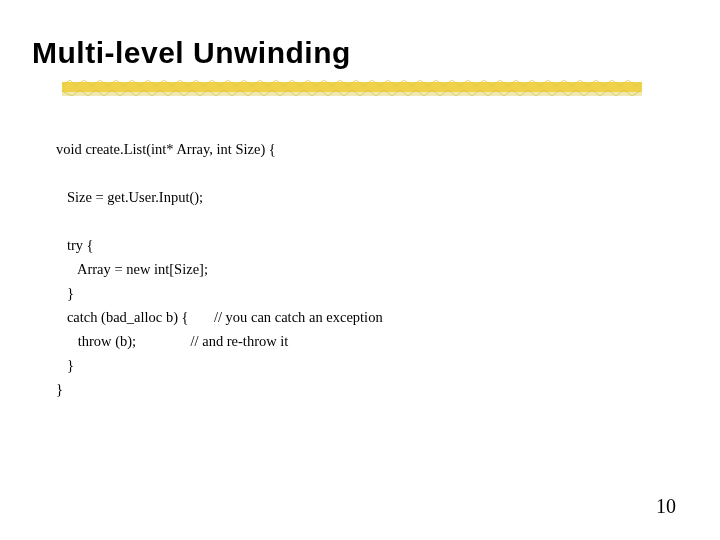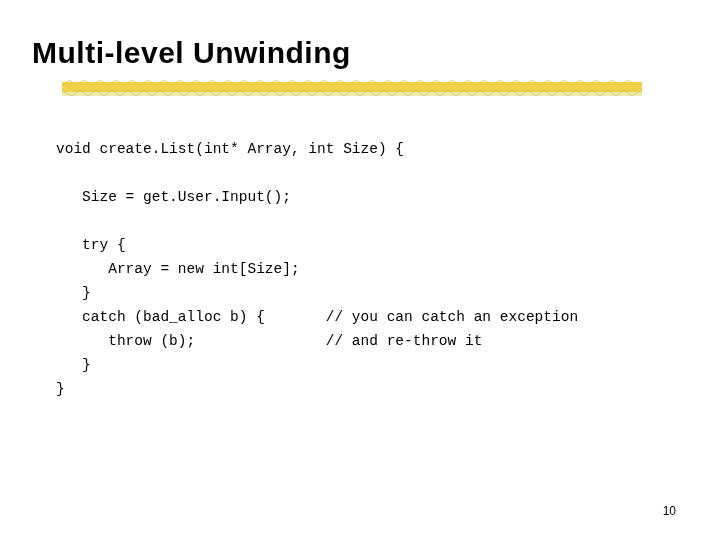--- a/index.html
+++ b/index.html
@@ -43,33 +43,33 @@
   }
   .underline .scribbles {
     position: absolute;
     top: -3px; left: 0; right: 0; height: 20px;
     overflow: hidden;
   }
   .code {
     position: absolute;
     top: 122px;
     left: 56px;
-    font-family: Liberation Mono, monospace;
+    font-family: Liberation Serif, serif;
     font-size: 14.5px;
     line-height: 24px;
     color: #000;
     white-space: pre;
   }
   .pagenum {
     position: absolute;
     bottom: 22px;
     right: 44px;
-    font-size: 12px;
+    font-size: 20px;
     color: #000;
-    font-family: Liberation Sans, sans-serif;
+    font-family: Liberation Serif, serif;
   }
 </style>
 </head>
 <body>
 
 <div class="slide">
 
   <div class="title">Multi-level Unwinding</div>
 
   <div class="underline">

